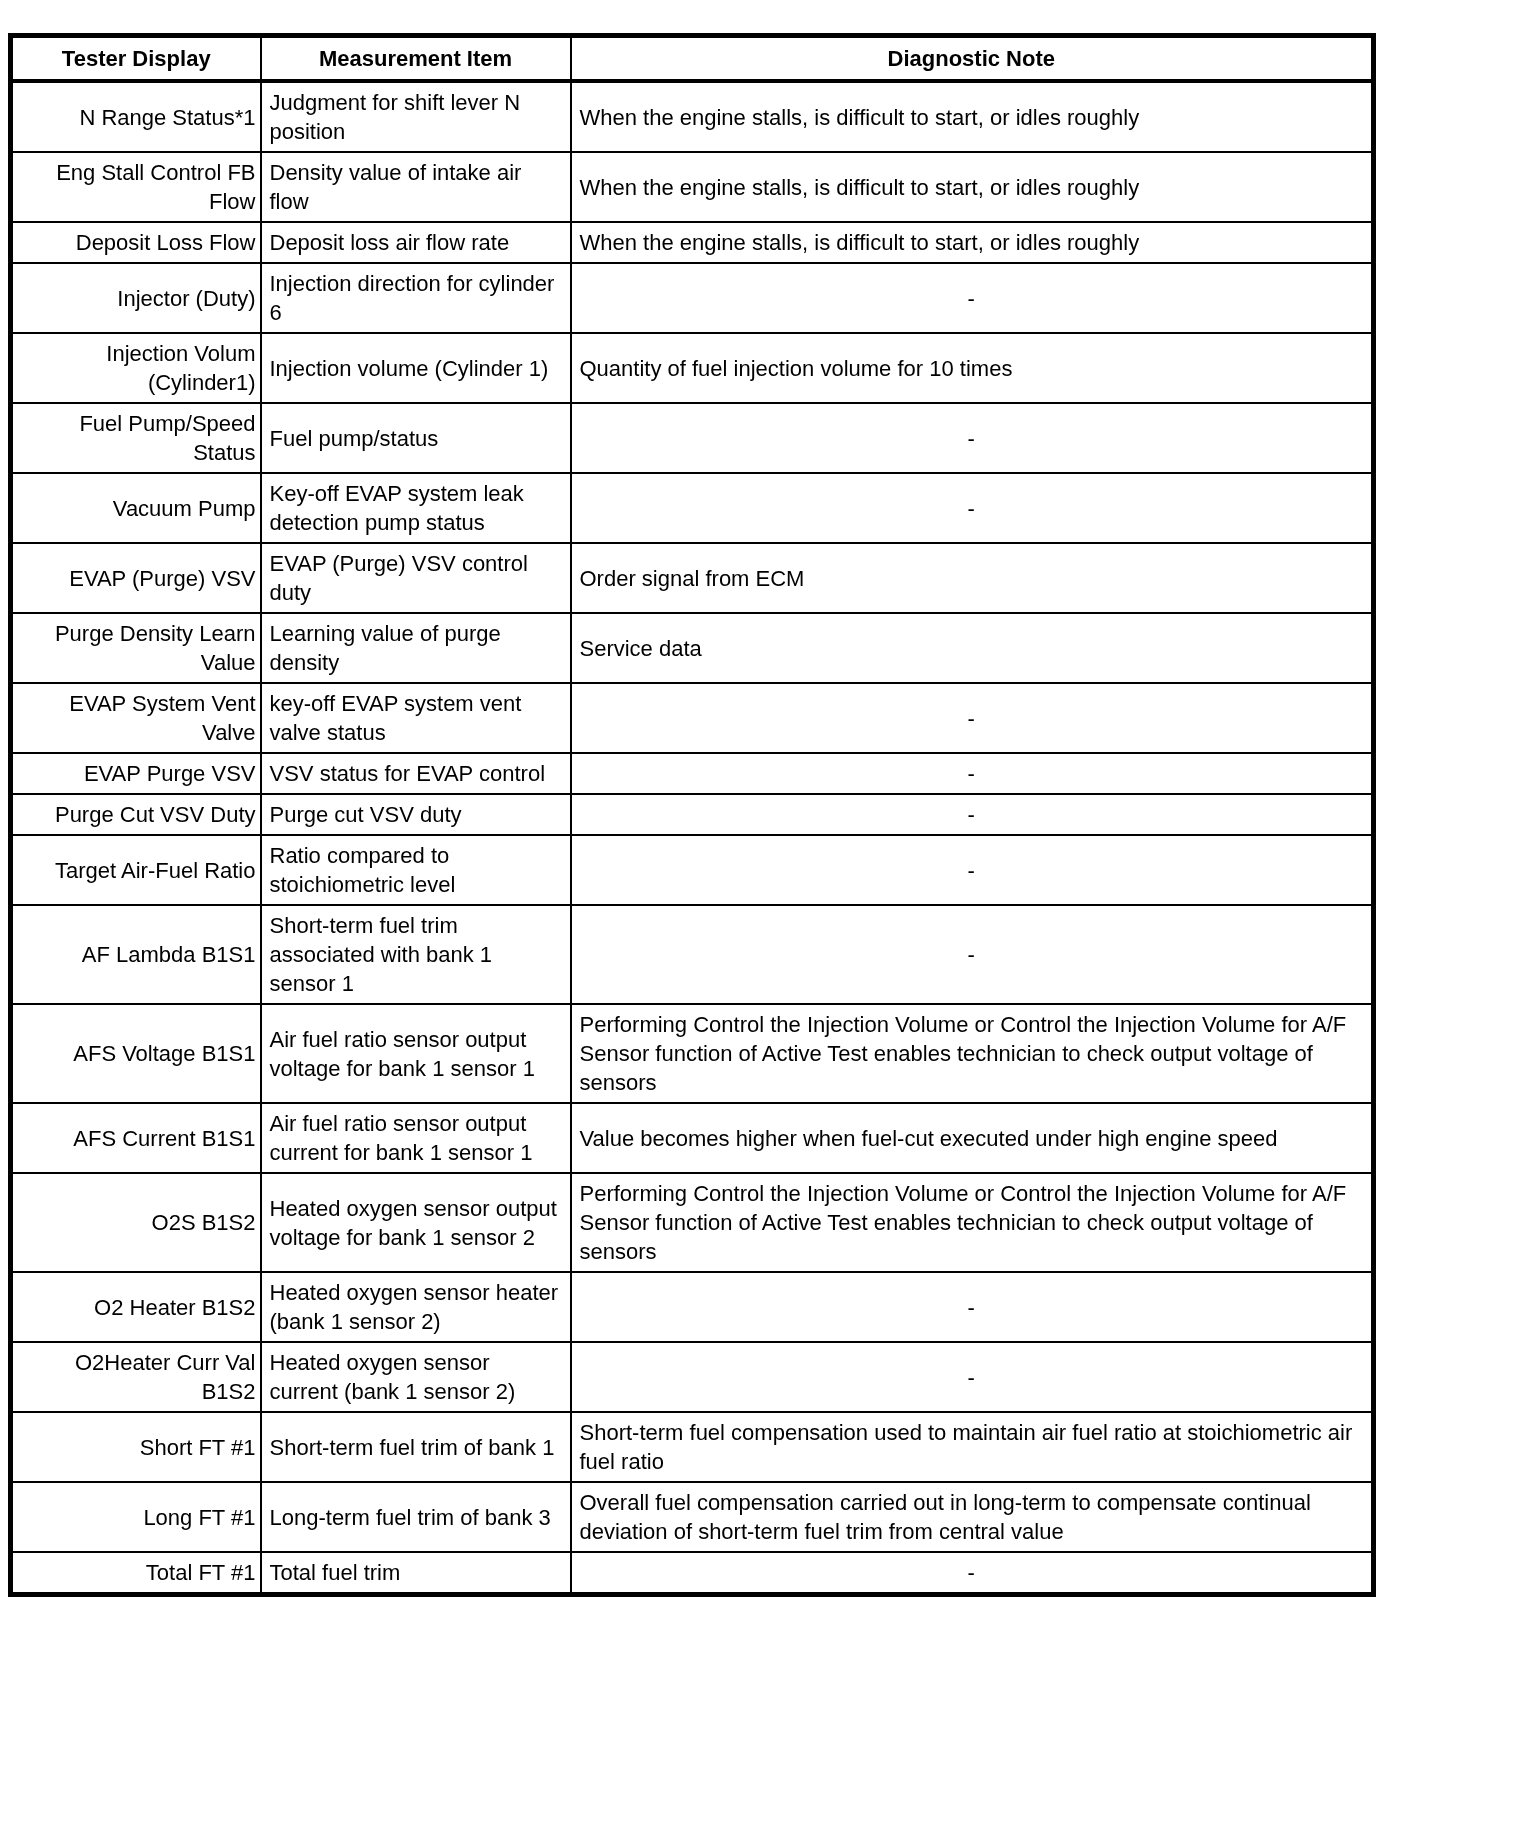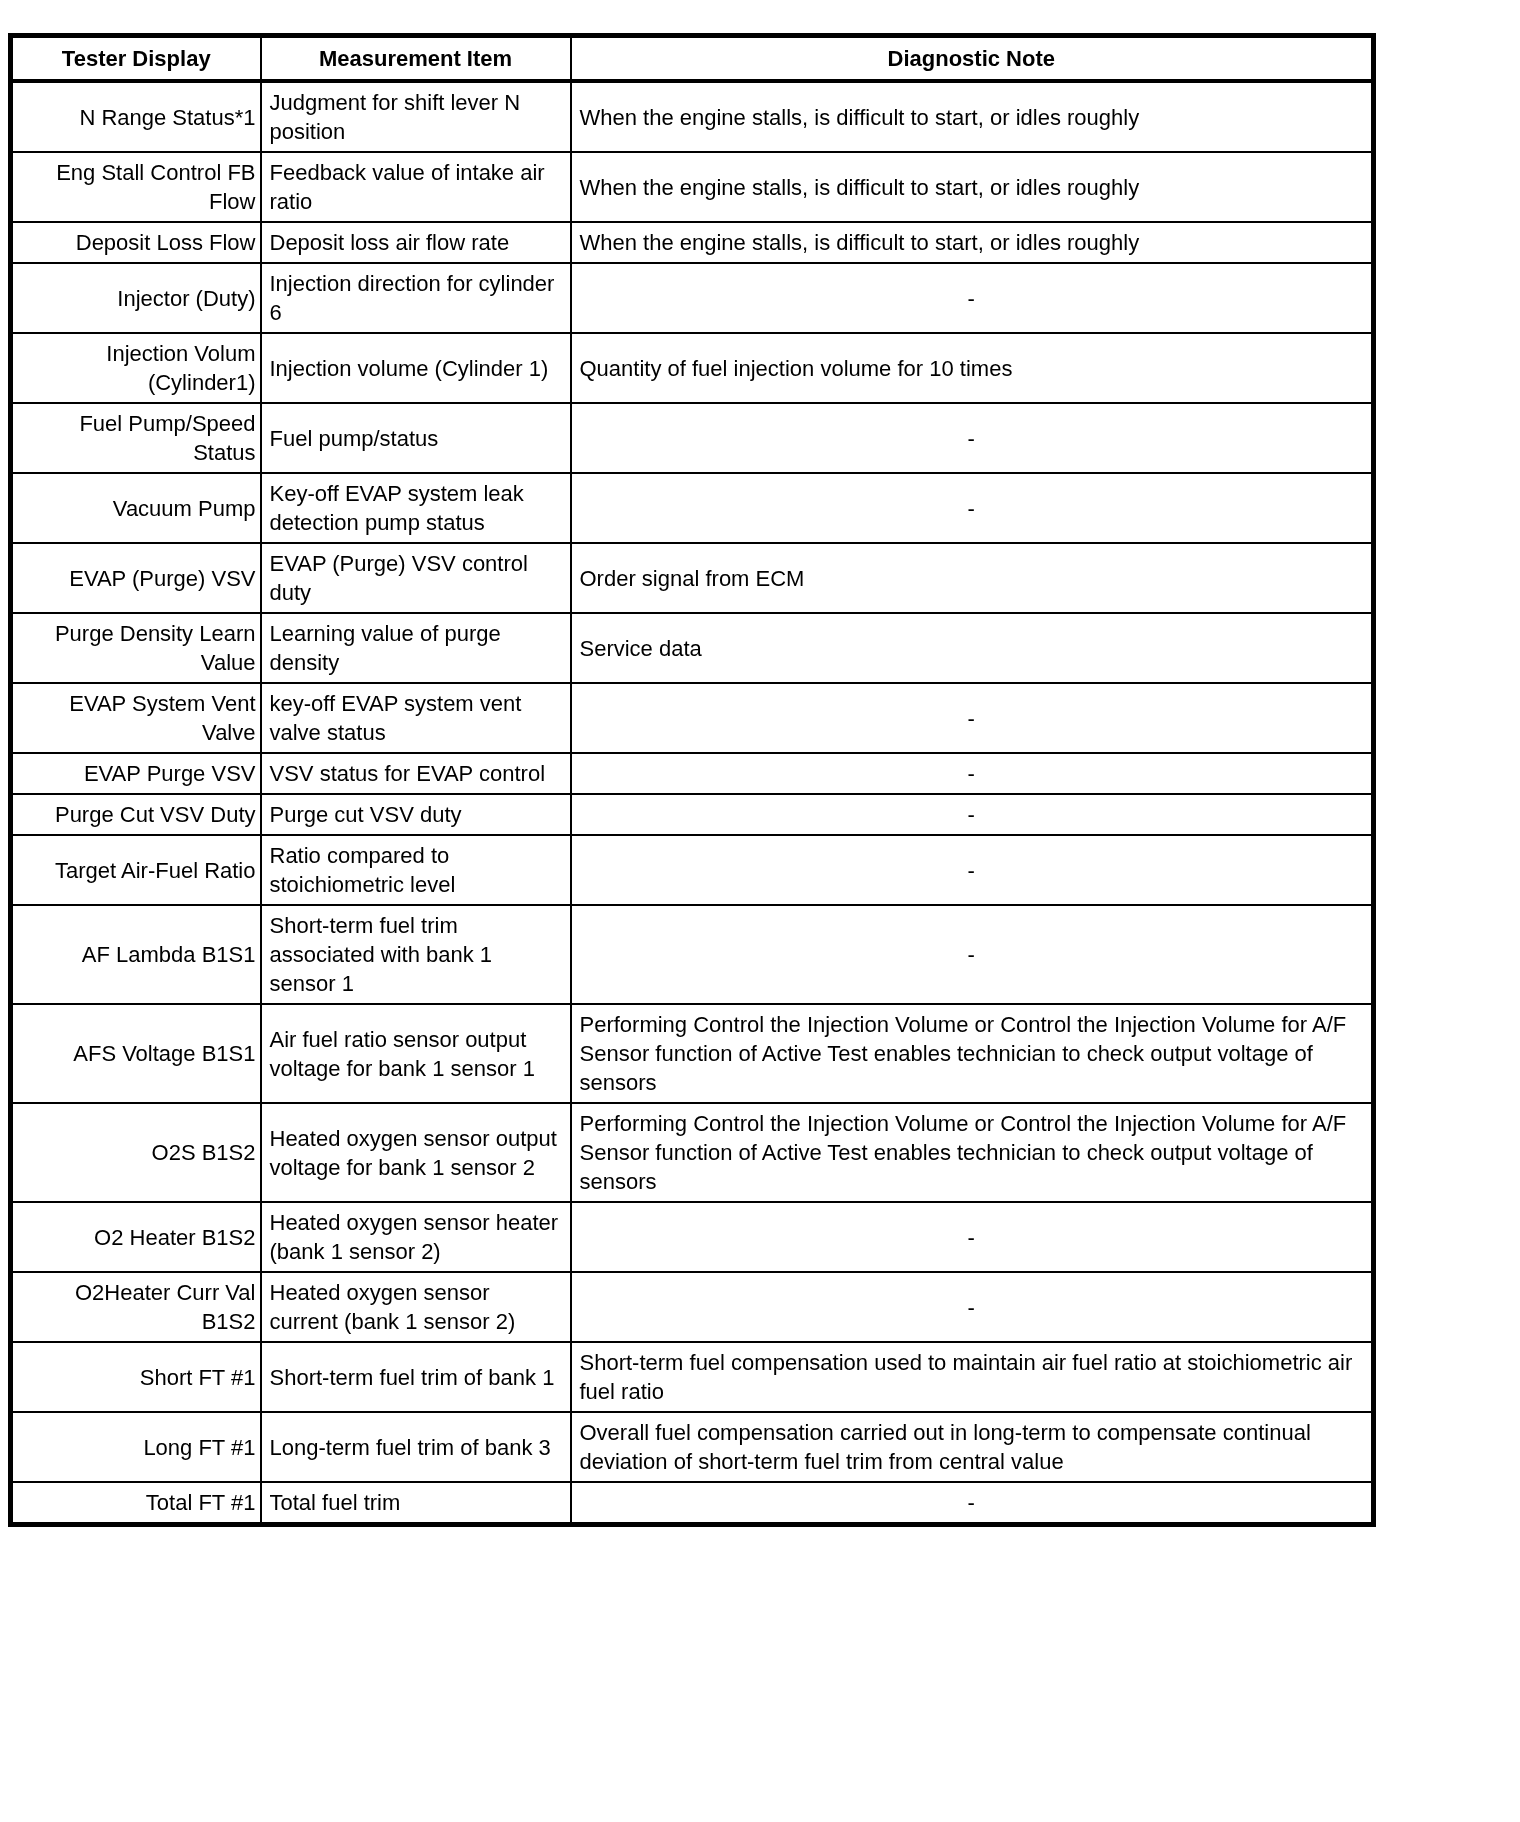--- a/index.html
+++ b/index.html
@@ -63,21 +63,21 @@
       </tr>
     </thead>
     <tbody>
       <tr>
         <td class="col-display">N Range Status*1</td>
         <td>Judgment for shift lever N position</td>
         <td>When the engine stalls, is difficult to start, or idles roughly</td>
       </tr>
       <tr>
         <td class="col-display">Eng Stall Control FB Flow</td>
-        <td>Feedback value of intake air ratio</td>
+        <td>Density value of intake air flow</td>
         <td>When the engine stalls, is difficult to start, or idles roughly</td>
       </tr>
       <tr>
         <td class="col-display">Deposit Loss Flow</td>
         <td>Deposit loss air flow rate</td>
         <td>When the engine stalls, is difficult to start, or idles roughly</td>
       </tr>
       <tr>
         <td class="col-display">Injector (Duty)</td>
         <td>Injection direction for cylinder 6</td>
@@ -132,20 +132,25 @@
         <td class="col-display">AF Lambda B1S1</td>
         <td>Short-term fuel trim associated with bank 1 sensor 1</td>
         <td class="dash">-</td>
       </tr>
       <tr>
         <td class="col-display">AFS Voltage B1S1</td>
         <td>Air fuel ratio sensor output voltage for bank 1 sensor 1</td>
         <td>Performing Control the Injection Volume or Control the Injection Volume for A/F Sensor function of Active Test enables technician to check output voltage of sensors</td>
       </tr>
       <tr>
+        <td class="col-display">AFS Current B1S1</td>
+        <td>Air fuel ratio sensor output current for bank 1 sensor 1</td>
+        <td>Value becomes higher when fuel-cut executed under high engine speed</td>
+      </tr>
+      <tr>
         <td class="col-display">O2S B1S2</td>
         <td>Heated oxygen sensor output voltage for bank 1 sensor 2</td>
         <td>Performing Control the Injection Volume or Control the Injection Volume for A/F Sensor function of Active Test enables technician to check output voltage of sensors</td>
       </tr>
       <tr>
         <td class="col-display">O2 Heater B1S2</td>
         <td>Heated oxygen sensor heater (bank 1 sensor 2)</td>
         <td class="dash">-</td>
       </tr>
       <tr>

